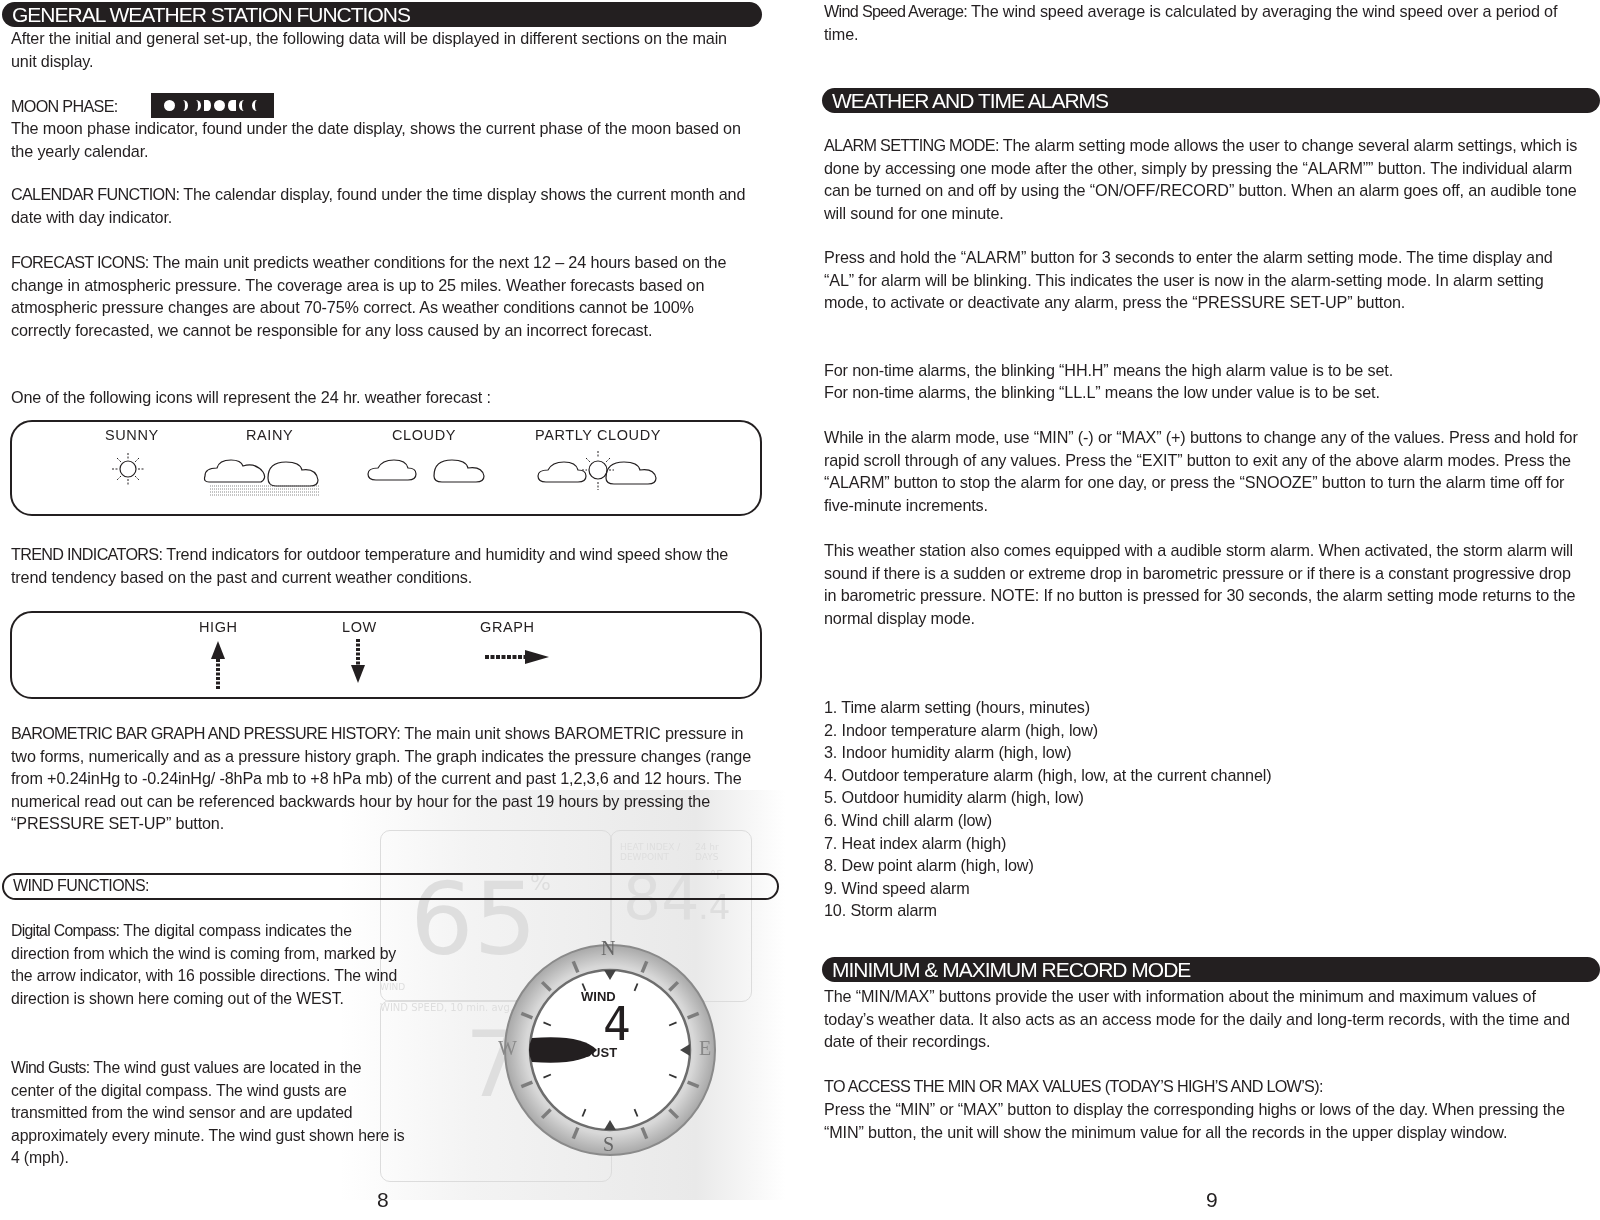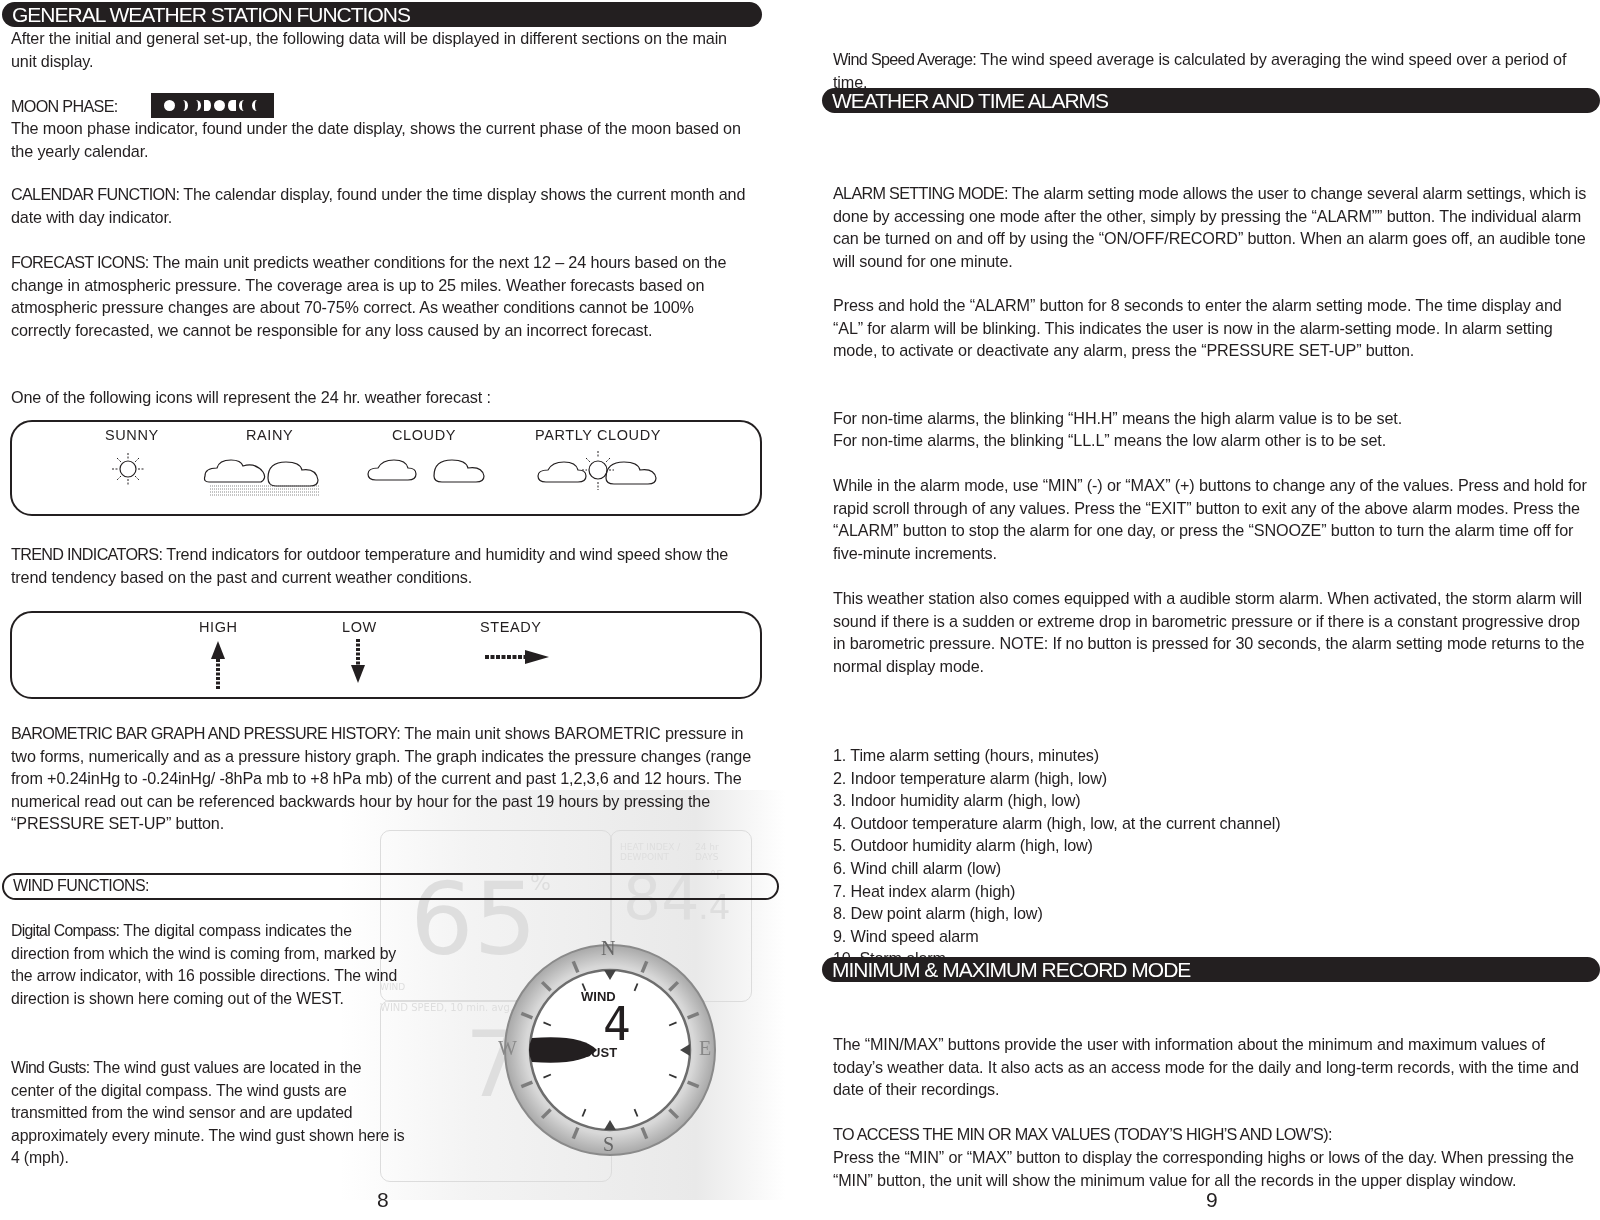--- a/index.html
+++ b/index.html
@@ -4,21 +4,21 @@
 <style>
   html, body { margin:0; padding:0; background:#ffffff; }
   body { width:1600px; height:1220px; position:relative; overflow:hidden;
          font-family:"Liberation Sans", sans-serif; color:#231f20; }
   .page { position:absolute; top:0; height:1220px; }
   #page8 { left:0; width:790px; }
   #page9 { left:820px; width:780px; }
 
   .txt { font-size:16.2px; line-height:22.6px; letter-spacing:-0.15px; }
   .para { position:absolute; left:11px; margin:0; }
-  #page9 .para { left:13px;margin-top:48px; }
+  #page9 .para { left:4px; }
   .lead { letter-spacing:-0.7px; }
 
   .banner { position:absolute; background:#231f20; color:#fff; border-radius:14px;
             height:25px; font-size:21px; line-height:26px; padding-left:10px;
             letter-spacing:-1px; box-sizing:border-box; }
   .outline-banner { position:absolute; border:2.5px solid #231f20; border-radius:14px;
                     height:27px; font-size:16px; line-height:22px; padding-left:9px;
                     letter-spacing:-0.6px; box-sizing:border-box; background:transparent; }
 
   .moonbox { position:absolute; left:151px; top:93px; width:123px; height:25px;
@@ -131,21 +131,21 @@
       </g>
       <path d="M72,30 q0,-16 18,-16 q14,0 16,8 q14,-2 16,8 q0,6 -8,6 l-34,0 q-8,0 -8,-6z" fill="none" stroke="#231f20" stroke-width="1.2"></path>
     </svg>
   </div>
 
   <p class="para txt" style="top:543px;width:740px;"><span class="lead">TREND INDICATORS:</span><span> Trend indicators for outdoor temperature and humidity and wind speed show the trend tendency based on the past and current weather conditions.</span></p>
 
   <div class="iconbox" style="left:10px;top:611px;width:752px;height:88px;">
     <span class="iconlabel" style="left:187px;top:6px;">HIGH</span>
     <span class="iconlabel" style="left:330px;top:6px;">LOW</span>
-    <span class="iconlabel" style="left:468px;top:6px;">STEADY</span>
+    <span class="iconlabel" style="left:468px;top:6px;">GRAPH</span>
 
     <svg style="position:absolute;left:198px;top:28px;" width="16" height="48">
       <polygon points="8,0 15,18 1,18" fill="#231f20"></polygon>
       <line x1="8" y1="18" x2="8" y2="48" stroke="#231f20" stroke-width="4" stroke-dasharray="3 1.5"></line>
     </svg>
     <svg style="position:absolute;left:338px;top:26px;" width="16" height="44">
       <line x1="8" y1="0" x2="8" y2="26" stroke="#231f20" stroke-width="4" stroke-dasharray="3 1.5"></line>
       <polygon points="8,44 15,26 1,26" fill="#231f20"></polygon>
     </svg>
     <svg style="position:absolute;left:473px;top:36px;" width="64" height="16">
@@ -217,24 +217,24 @@
 </div>
 
 <div class="page" id="page9">
 
   <p class="para txt" style="top:0px;width:745px;"><span class="lead">Wind Speed Average:</span><span> The wind speed average is calculated by averaging the wind speed over a period of time.</span></p>
 
   <div class="banner" style="left:2px;top:88px;width:778px;">WEATHER AND TIME ALARMS</div>
 
   <p class="para txt" style="top:134px;width:755px;"><span class="lead">ALARM SETTING MODE:</span><span> The alarm setting mode allows the user to change several alarm settings, which is done by accessing one mode after the other, simply by pressing the “ALARM”” button. The individual alarm can be turned on and off by using the “ON/OFF/RECORD” button. When an alarm goes off, an audible tone will sound for one minute.</span></p>
 
-  <p class="para txt" style="top:246px;width:750px;">Press and hold the “ALARM” button for 8 seconds to enter the alarm setting mode. The time display and “AL” for alarm will be blinking. This indicates the user is now in the alarm-setting mode. In alarm setting mode, to activate or deactivate any alarm, press the “PRESSURE SET-UP” button.</p>
+  <p class="para txt" style="top:246px;width:750px;">Press and hold the “ALARM” button for 3 seconds to enter the alarm setting mode. The time display and “AL” for alarm will be blinking. This indicates the user is now in the alarm-setting mode. In alarm setting mode, to activate or deactivate any alarm, press the “PRESSURE SET-UP” button.</p>
 
   <p class="para txt" style="top:359px;width:750px;">For non-time alarms, the blinking “HH.H” means the high alarm value is to be set.</p>
-  <p class="para txt" style="top:381px;width:750px;">For non-time alarms, the blinking “LL.L” means the low alarm other is to be set.</p>
+  <p class="para txt" style="top:381px;width:750px;">For non-time alarms, the blinking “LL.L” means the low under value is to be set.</p>
 
   <p class="para txt" style="top:426px;width:760px;">While in the alarm mode, use “MIN” (-) or “MAX” (+) buttons to change any of the values. Press and hold for rapid scroll through of any values. Press the “EXIT” button to exit any of the above alarm modes. Press the “ALARM” button to stop the alarm for one day, or press the “SNOOZE” button to turn the alarm time off for five-minute increments.</p>
 
   <p class="para txt" style="top:539px;width:760px;">This weather station also comes equipped with a audible storm alarm. When activated, the storm alarm will sound if there is a sudden or extreme drop in barometric pressure or if there is a constant progressive drop in barometric pressure. NOTE: If no button is pressed for 30 seconds, the alarm setting mode returns to the normal display mode.</p>
 
 
   <div class="para txt" style="top:696px;width:750px;">
     <div>1. Time alarm setting (hours, minutes)</div>
     <div>2. Indoor temperature alarm (high, low)</div>
     <div>3. Indoor humidity alarm (high, low)</div>

